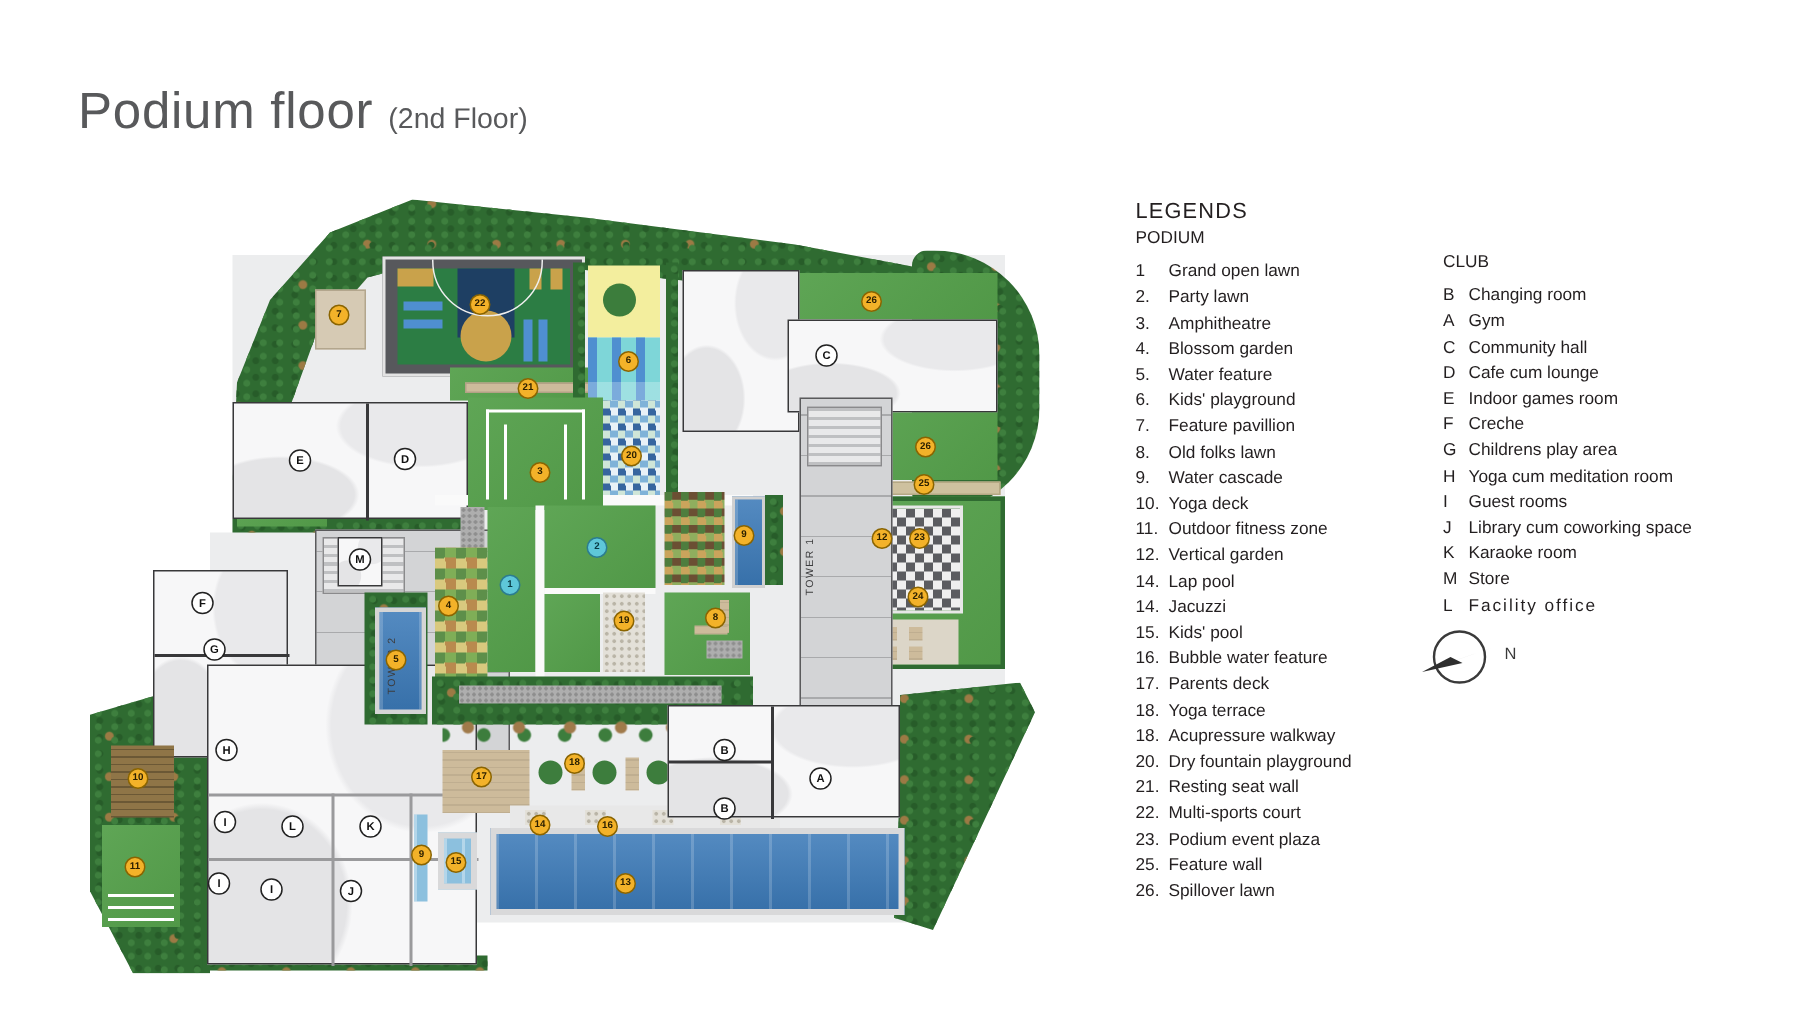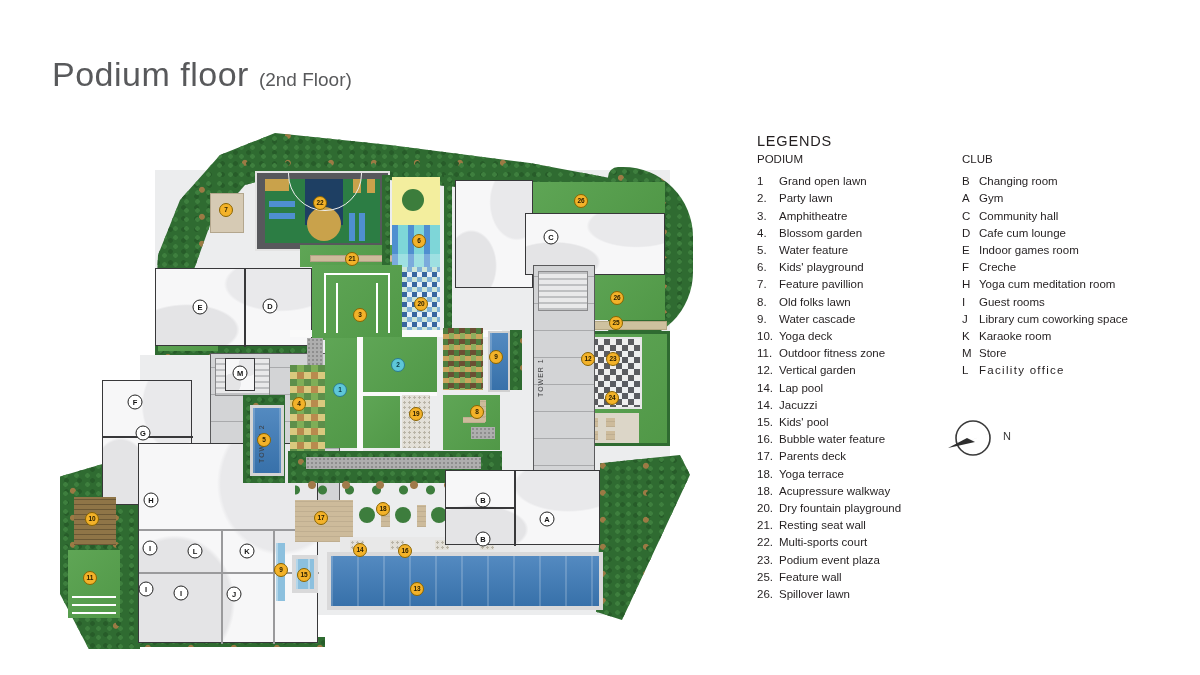--- a/index.html
+++ b/index.html
@@ -7,21 +7,21 @@
          font-family:"Liberation Sans",sans-serif;color:#231f20;}
   
   #title{position:absolute;left:52px;top:55px;color:#58595b;}
   #title .main{font-size:34px;letter-spacing:.5px;}
   #title .sub{font-size:19px;margin-left:10px;}
   
   #legend{position:absolute;left:757px;top:133px;width:430px;font-size:11.5px;line-height:17.2px;}
   #legend .heading{font-size:14.5px;letter-spacing:.8px;margin-bottom:16px;}
   .leg-col{position:absolute;top:18px;}
   #podium-col{left:0;width:200px;}
-  #club-col{left:205px;width:225px;}
+  #club-col{left:205px;width:225px;margin-top:16px;}
   .leg-sub{margin-bottom:5px;}
   .leg-row{white-space:nowrap;}
   .leg-key{display:inline-block;min-width:22px;}
   #club-col .leg-key{min-width:17px;}
   .sp{letter-spacing:1.3px;}
   
   #compass{position:absolute;left:945px;top:416px;width:80px;height:46px;}
   #compass svg{position:absolute;left:0;top:0;}
   #compass .n{position:absolute;left:58px;top:14px;font-size:11px;color:#3a3a3a;}
   
@@ -307,20 +307,21 @@
     </div>
 
     <div class="leg-col" id="club-col">
       <div class="leg-sub">CLUB</div>
       <div class="leg-row"><span class="leg-key">B</span><span>Changing room</span></div>
       <div class="leg-row"><span class="leg-key">A</span><span>Gym</span></div>
       <div class="leg-row"><span class="leg-key">C</span><span>Community hall</span></div>
       <div class="leg-row"><span class="leg-key">D</span><span>Cafe cum lounge</span></div>
       <div class="leg-row"><span class="leg-key">E</span><span>Indoor games room</span></div>
       <div class="leg-row"><span class="leg-key">F</span><span>Creche</span></div>
+      <div class="leg-row"><span class="leg-key">G</span><span>Childrens play area</span></div>
       <div class="leg-row"><span class="leg-key">H</span><span>Yoga cum meditation room</span></div>
       <div class="leg-row"><span class="leg-key">I</span><span>Guest rooms</span></div>
       <div class="leg-row"><span class="leg-key">J</span><span>Library cum coworking space</span></div>
       <div class="leg-row"><span class="leg-key">K</span><span>Karaoke room</span></div>
       <div class="leg-row"><span class="leg-key">M</span><span>Store</span></div>
       <div class="leg-row"><span class="leg-key">L</span><span class="sp">Facility office</span></div>
     </div>
   </div>
 
   <div id="compass">

